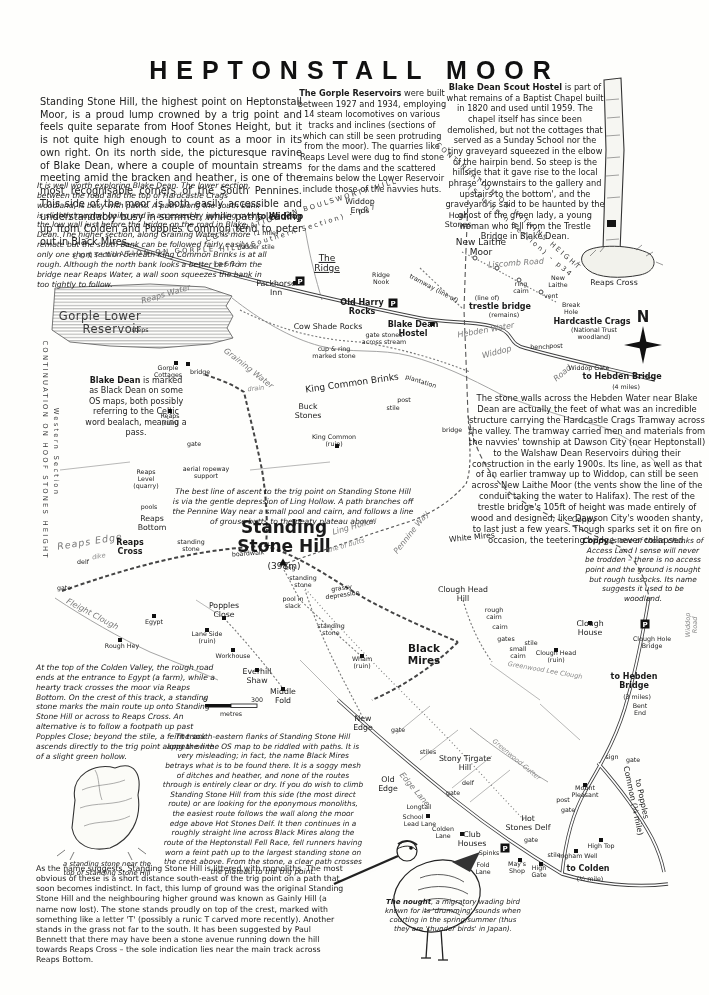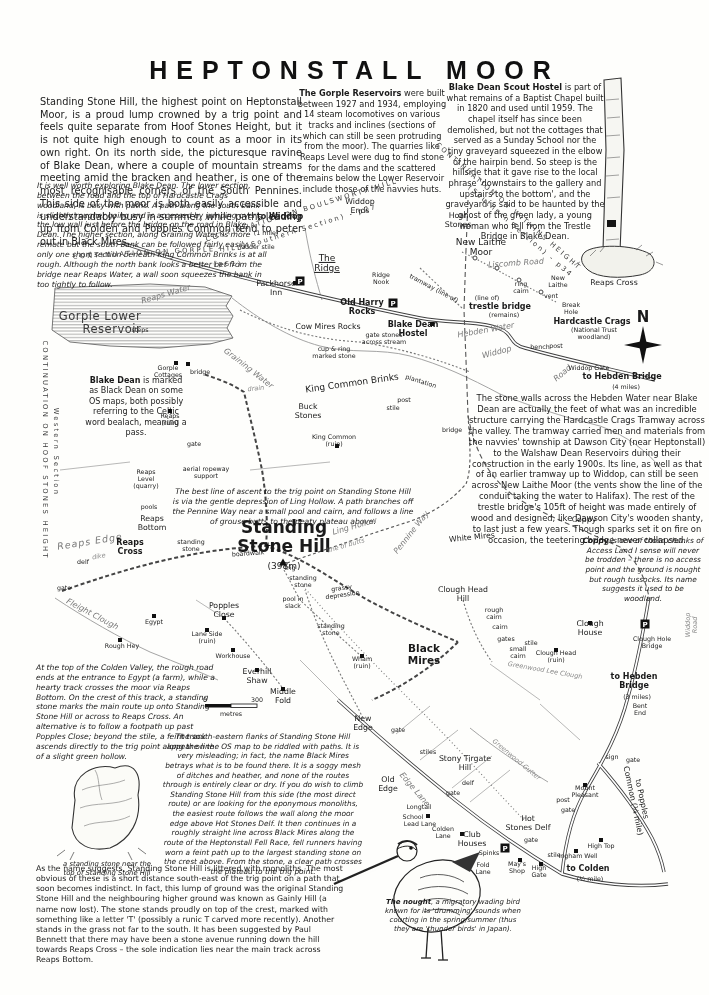--- a/index.html
+++ b/index.html
@@ -225,21 +225,21 @@
       <span class="ml t" style="left: 266px; top: 233px; transform: translate(-50%, -50%);">(1 mile)</span>
       <span class="ml p9" style="left: 327px; top: 263px; transform: translate(-50%, -50%); text-decoration: underline;">The
 Ridge</span>
       <span class="ml p" style="left: 276px; top: 289px; transform: translate(-50%, -50%);">Packhorse
 Inn</span>
       <span class="ml t" style="left: 257px; top: 247px; transform: translate(-50%, -50%);">ladder stile</span>
       <span class="ml t" style="left: 381px; top: 278px; transform: translate(-50%, -50%);">Ridge
 Nook</span>
       <span class="ml b" style="left: 362px; top: 308px; transform: translate(-50%, -50%);">Old Harry
 Rocks</span>
-      <span class="ml p" style="left: 328px; top: 327px; transform: translate(-50%, -50%);">Cow Mires Rocks</span>
+      <span class="ml p" style="left: 328px; top: 327px; transform: translate(-50%, -50%);">Cow Shade Rocks</span>
       <span class="ml b" style="left: 413px; top: 330px; transform: translate(-50%, -50%);">Blake Dean
 Hostel</span>
       <span class="ml p" style="left: 360px; top: 207px; transform: translate(-50%, -50%);">Widdop
 Ends</span>
       <span class="ml p" style="left: 458px; top: 221px; transform: translate(-50%, -50%);">Hoar
 Stones</span>
       <span class="ml p9" style="left: 481px; top: 247px; transform: translate(-50%, -50%);">New Laithe
 Moor</span>
       <span class="ml s" style="left: 516px; top: 264px; transform: translate(-50%, -50%) rotate(-4deg);">Liscomb Road</span>
       <span class="ml t" style="left: 521px; top: 287px; transform: translate(-50%, -50%);">ring

